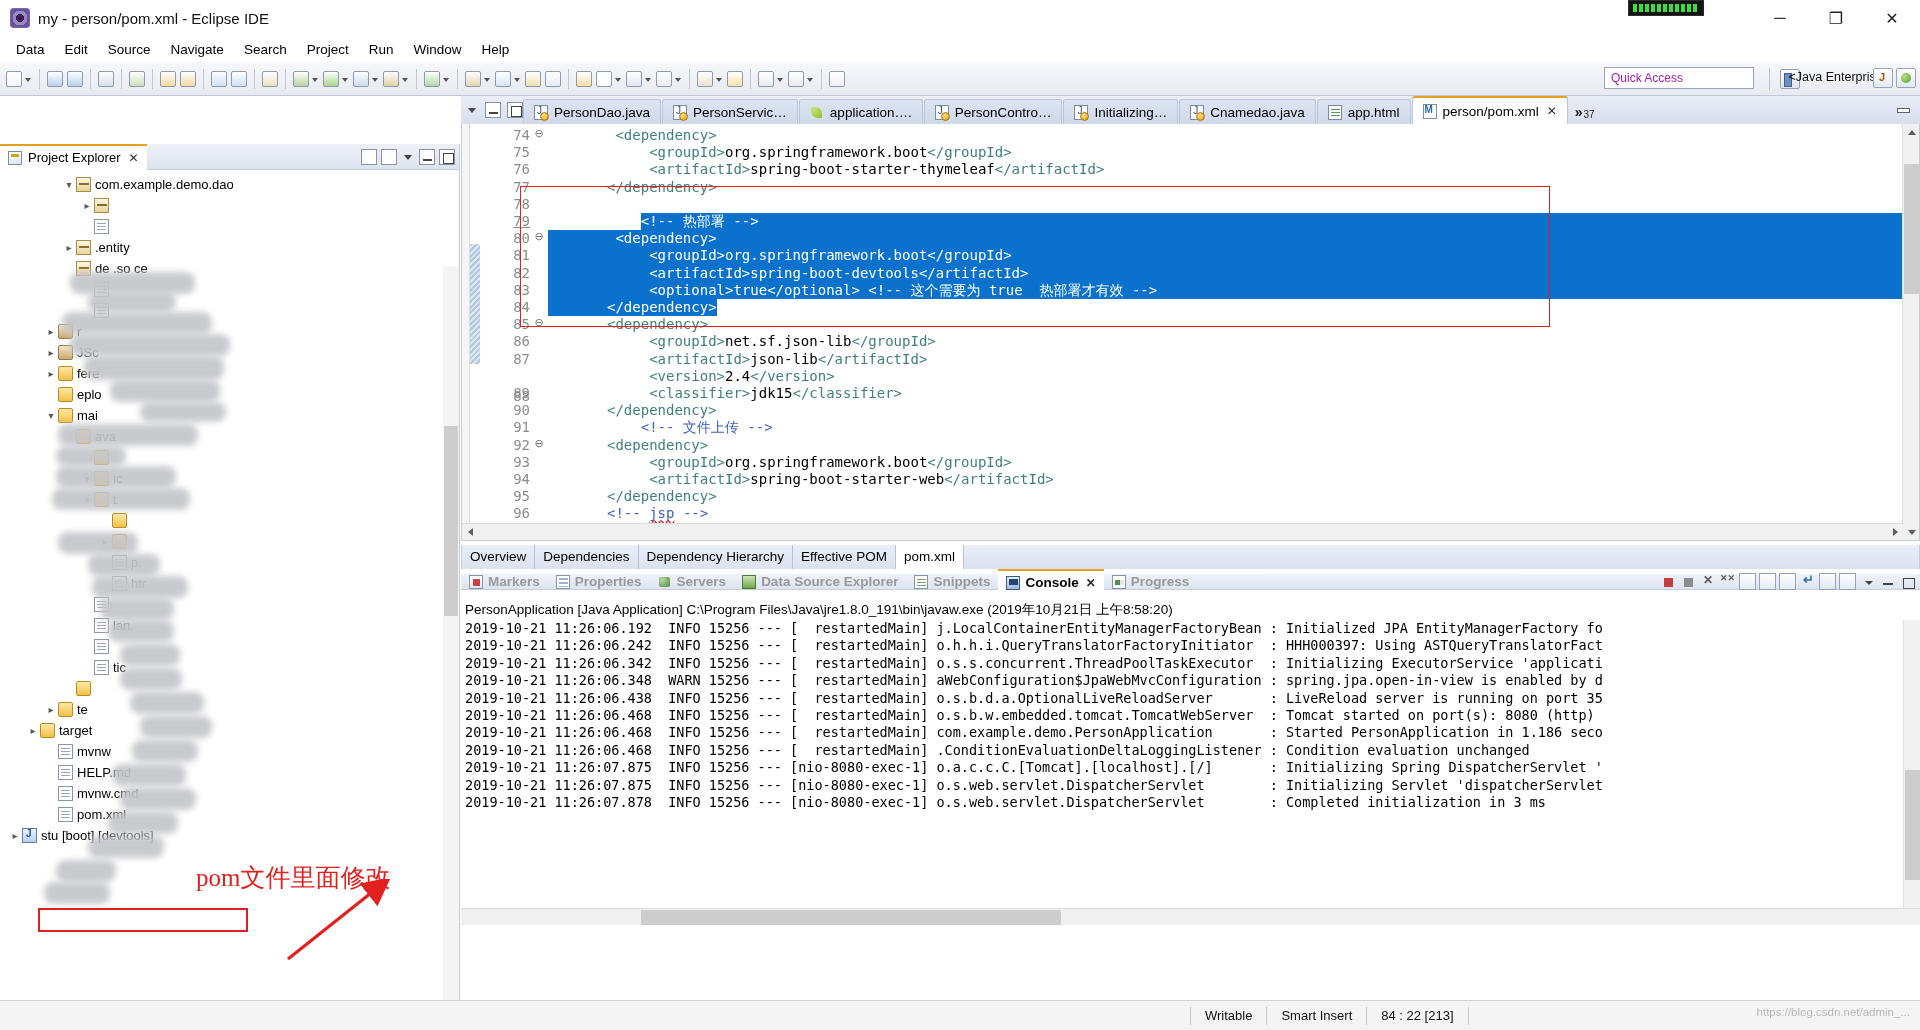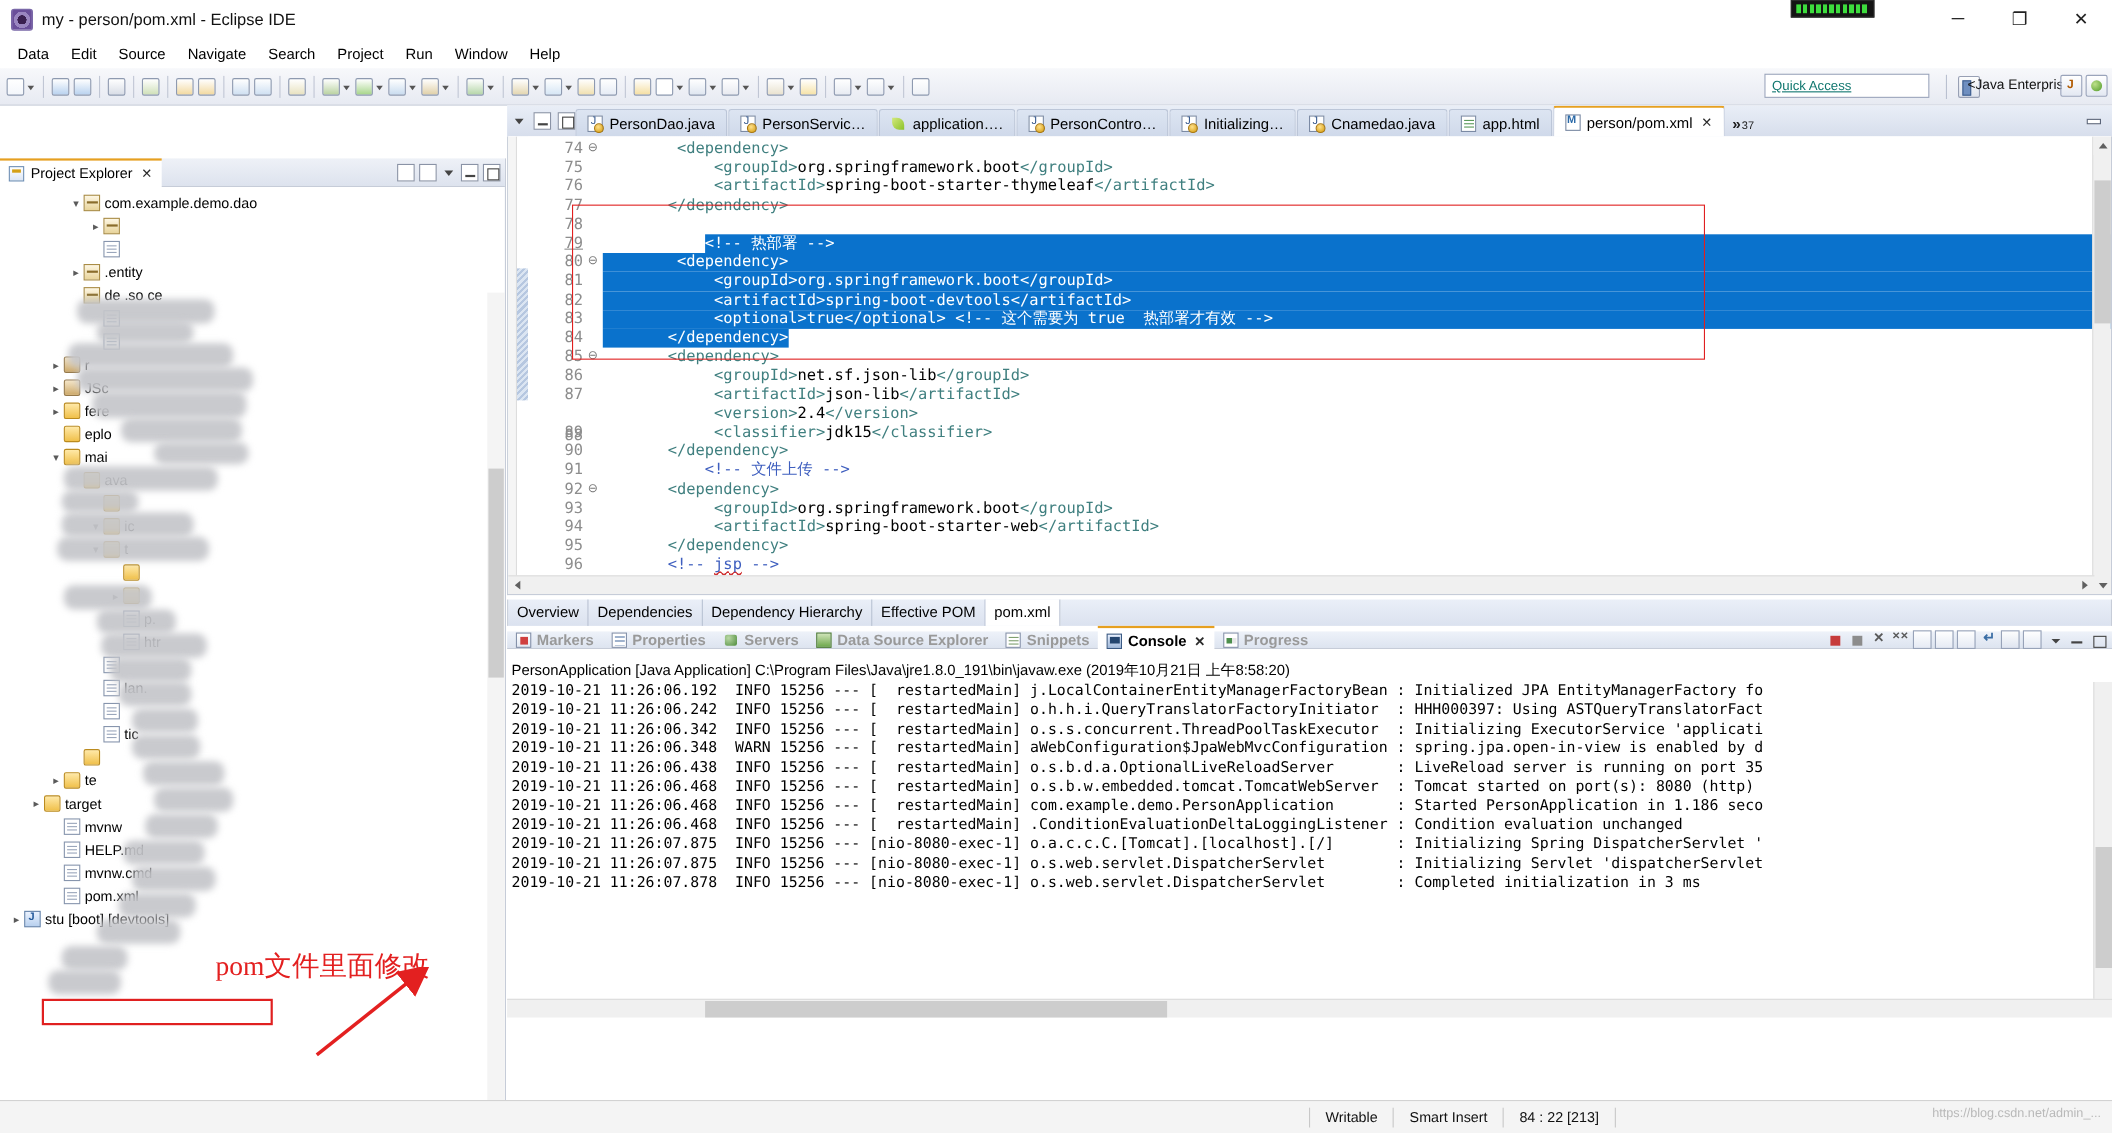--- a/index.html
+++ b/index.html
@@ -62,22 +62,22 @@
   }
   .tb-arrow:after {
     content: ""; position: absolute; left: 1px; top: 7px;
     border-left: 3px solid transparent; border-right: 3px solid transparent;
     border-top: 4px solid #555;
   }
   .tb-sep { width: 1px; height: 20px; background: #c0c6d4; margin: 0 5px; }
 
   .quick-access {
     position: absolute; right: 166px; top: 5px; width: 150px; height: 22px;
-    border: 1px solid #9aa4bb; background: #fff; font-size: 12px; color: #0f766e;
-    padding: 0 6px; line-height: 20px; text-decoration: underline;
+    border: 1px solid #9aa4bb; background: #fff; font-size: 12px; color: #a21caf;
+    padding: 0 6px; line-height: 20px;
   }
   .persp-sep { position: absolute; right: 150px; top: 6px; width: 1px; height: 22px; background:#b9c0d0; }
   .persp-ico {
     position: absolute; right: 120px; top: 7px; width: 20px; height: 20px;
     background: linear-gradient(180deg,#fdfdfd,#dfe4ee); border: 1px solid #98a0b4; border-radius: 2px;
   }
   .persp-ico:after {
     content:""; position:absolute; left:3px; top:3px; width:6px; height:12px;
     background:#6f8fc0; border:1px solid #41608f;
   }

